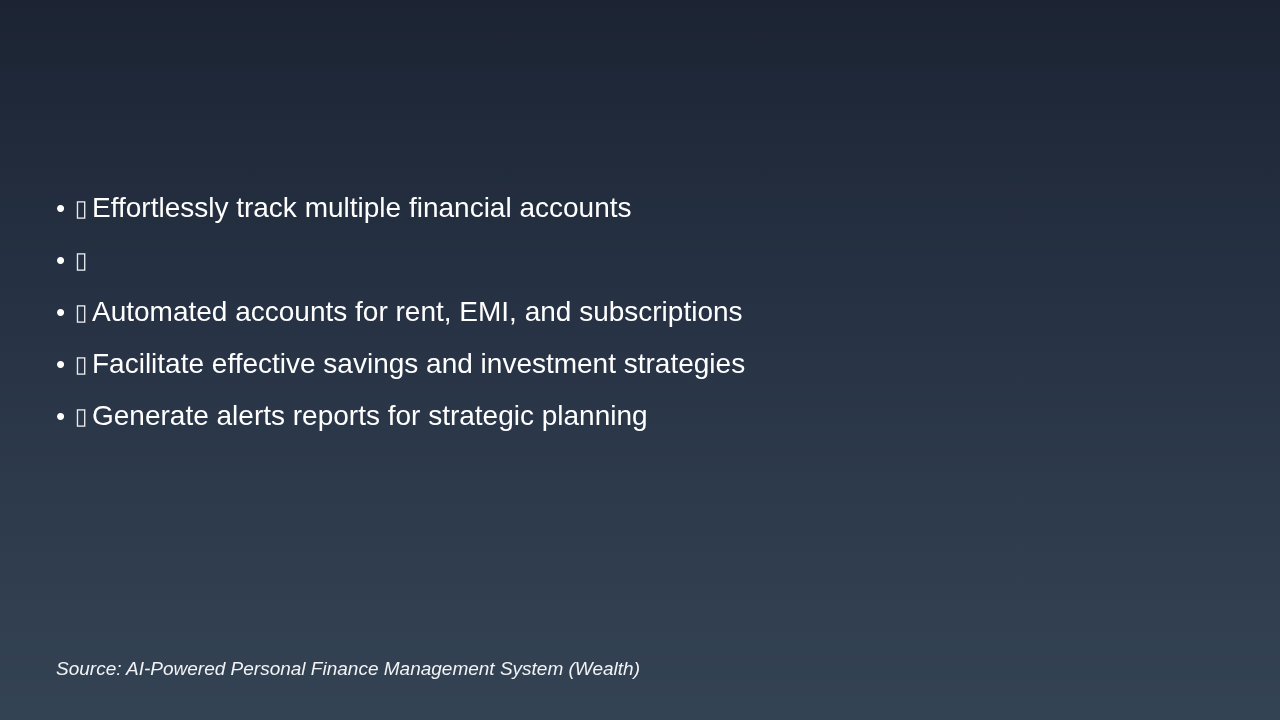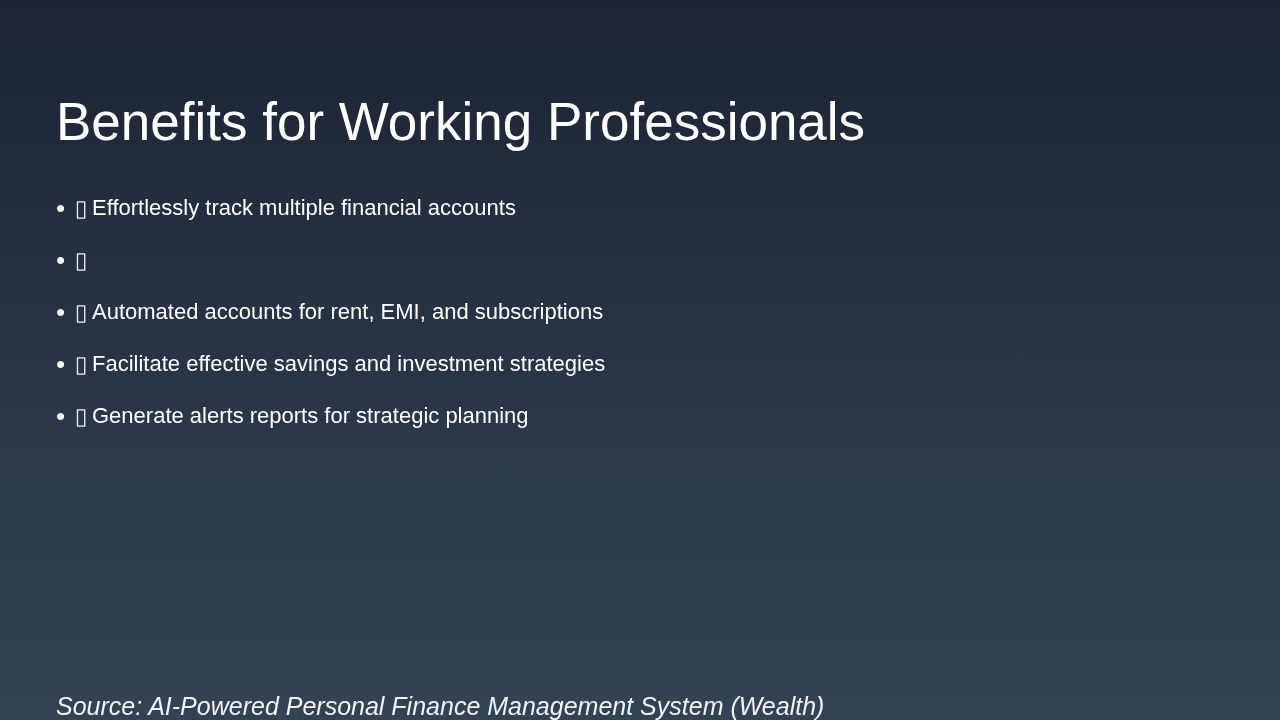--- a/index.html
+++ b/index.html
@@ -59,40 +59,38 @@
   .bullet-glyph {
     flex: 0 0 auto;
     width: 22px;
     text-align: center;
     font-size: 23px;
     line-height: 52px;
     color: #e8eaee;
   }
   .bullet-text {
     flex: 0 1 auto;
-    font-size: 22px;
+    font-size: 28px;
     line-height: 52px;
   }
   .source-note {
     position: absolute;
     left: 56px;
     top: 658px;
-    font-size: 25px;
+    font-size: 19px;
     font-style: italic;
     color: #f2f3f5;
     white-space: nowrap;
-    margin-top: 34px;
   }
 </style>
 </head>
 <body>
 
 <div class="slide">
 
-  <h1 class="slide-title">Benefits for Working Professionals</h1>
 
   <ul class="bullet-list">
     <li class="bullet-item">
       <span class="bullet-dot">•</span>
       <span class="bullet-glyph">▯</span>
       <span class="bullet-text">Effortlessly track multiple financial accounts</span>
     </li>
     <li class="bullet-item">
       <span class="bullet-dot">•</span>
       <span class="bullet-glyph">▯</span>

